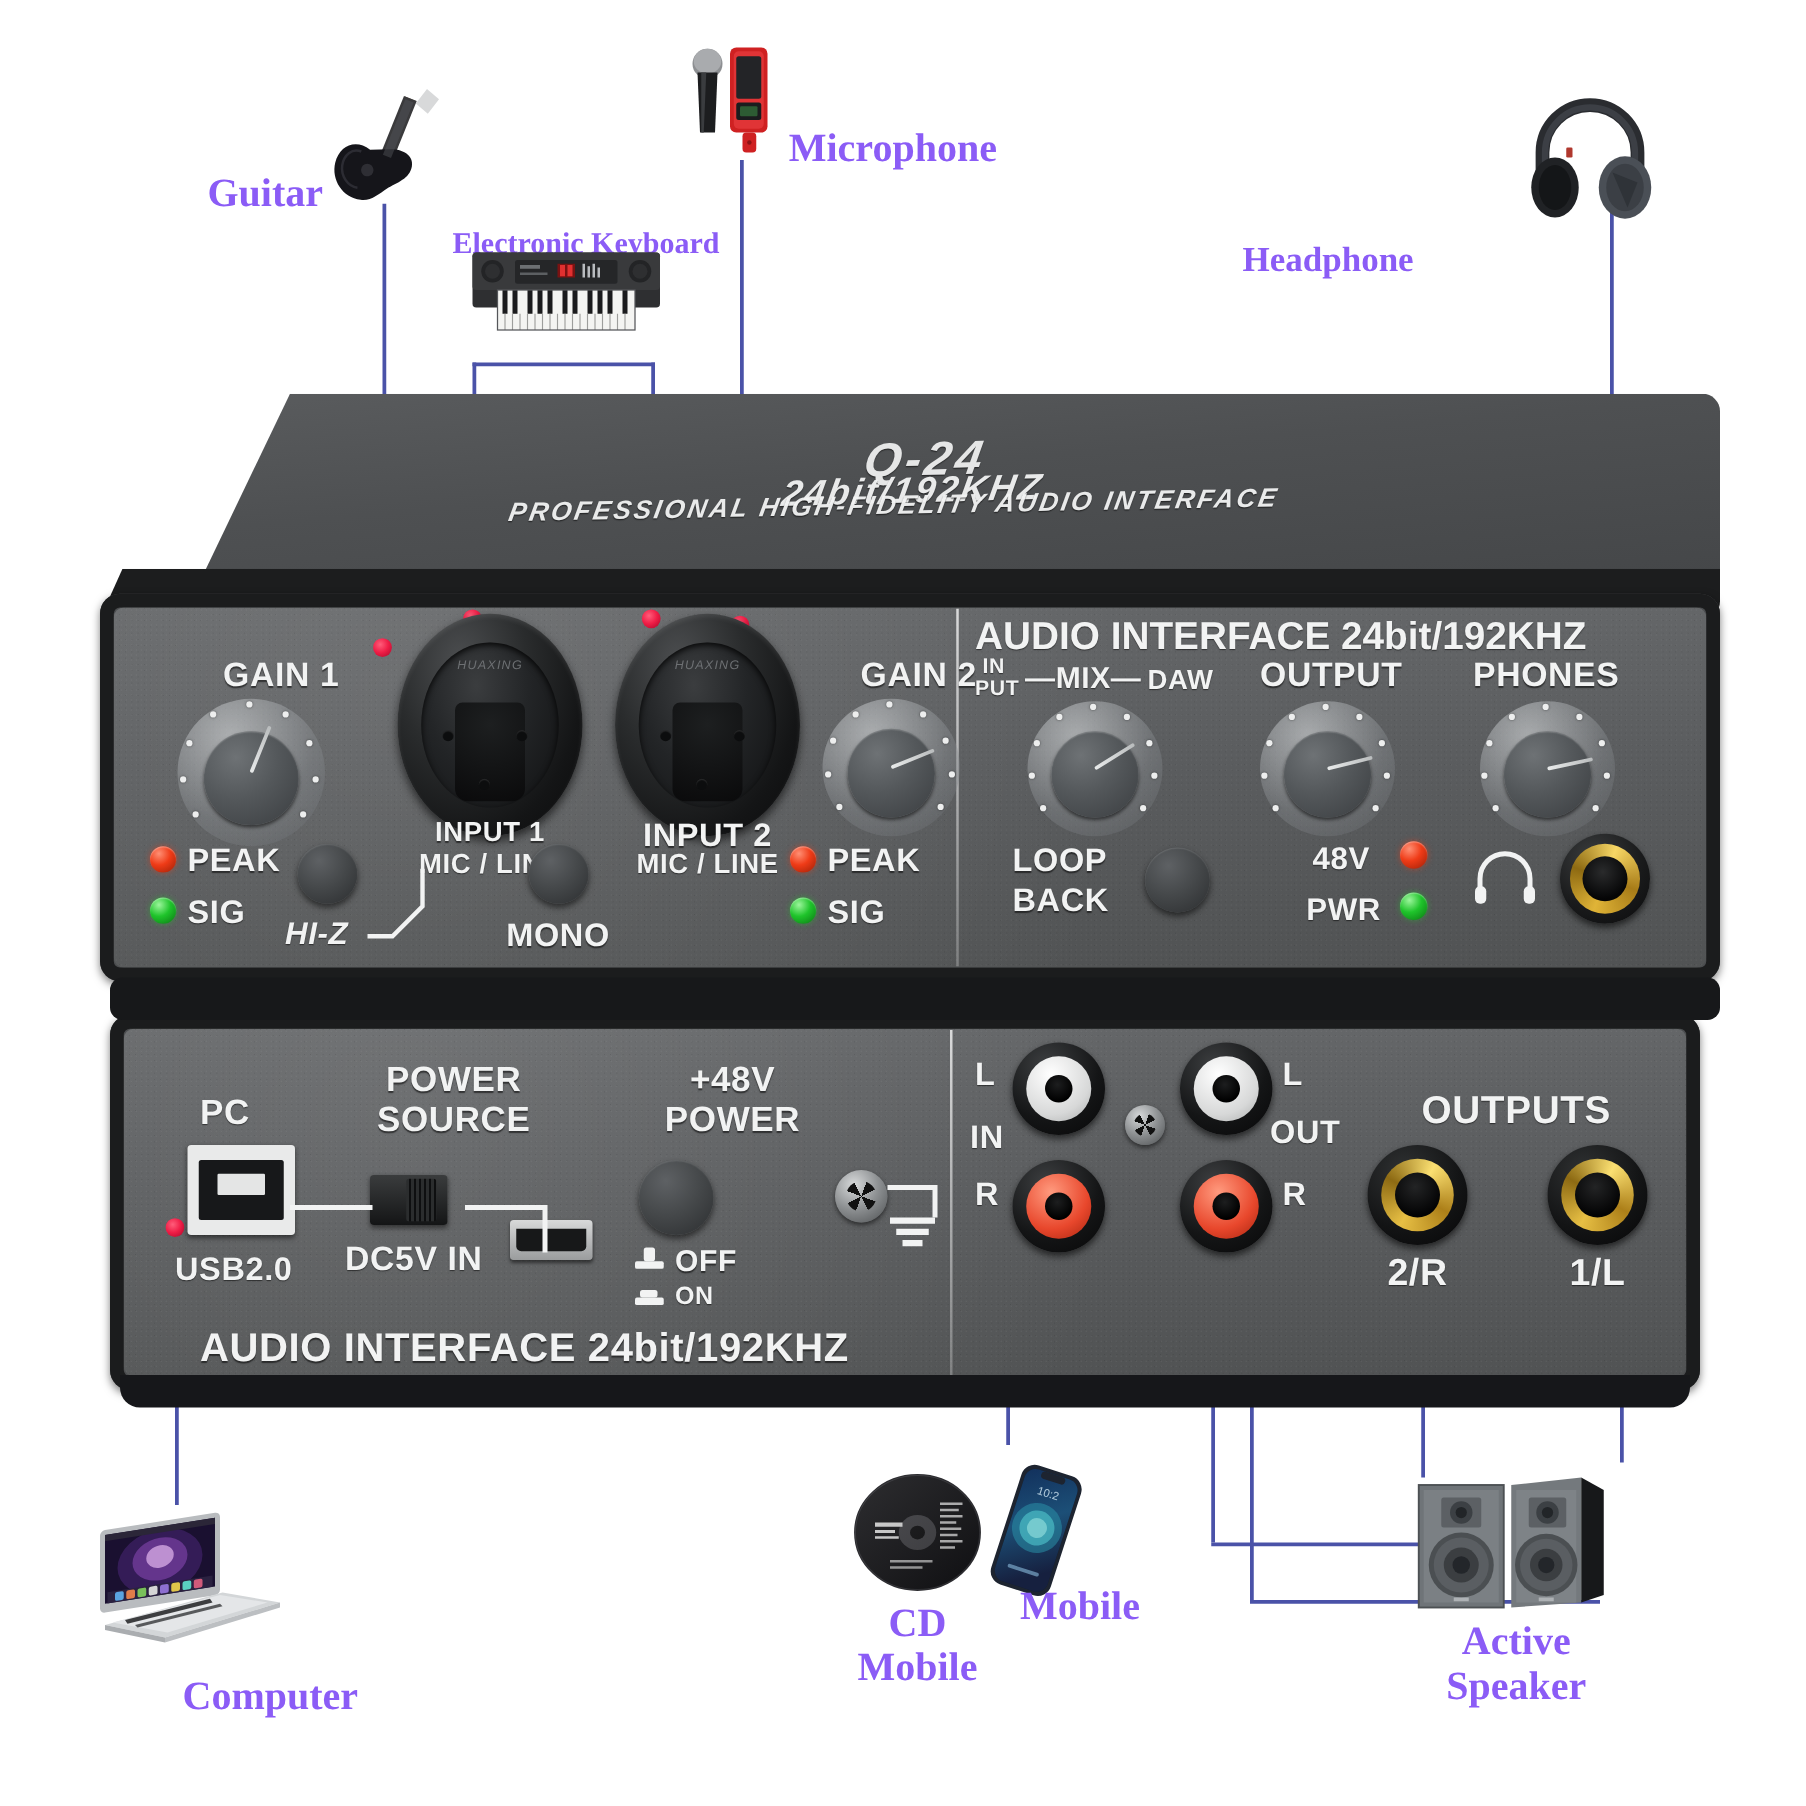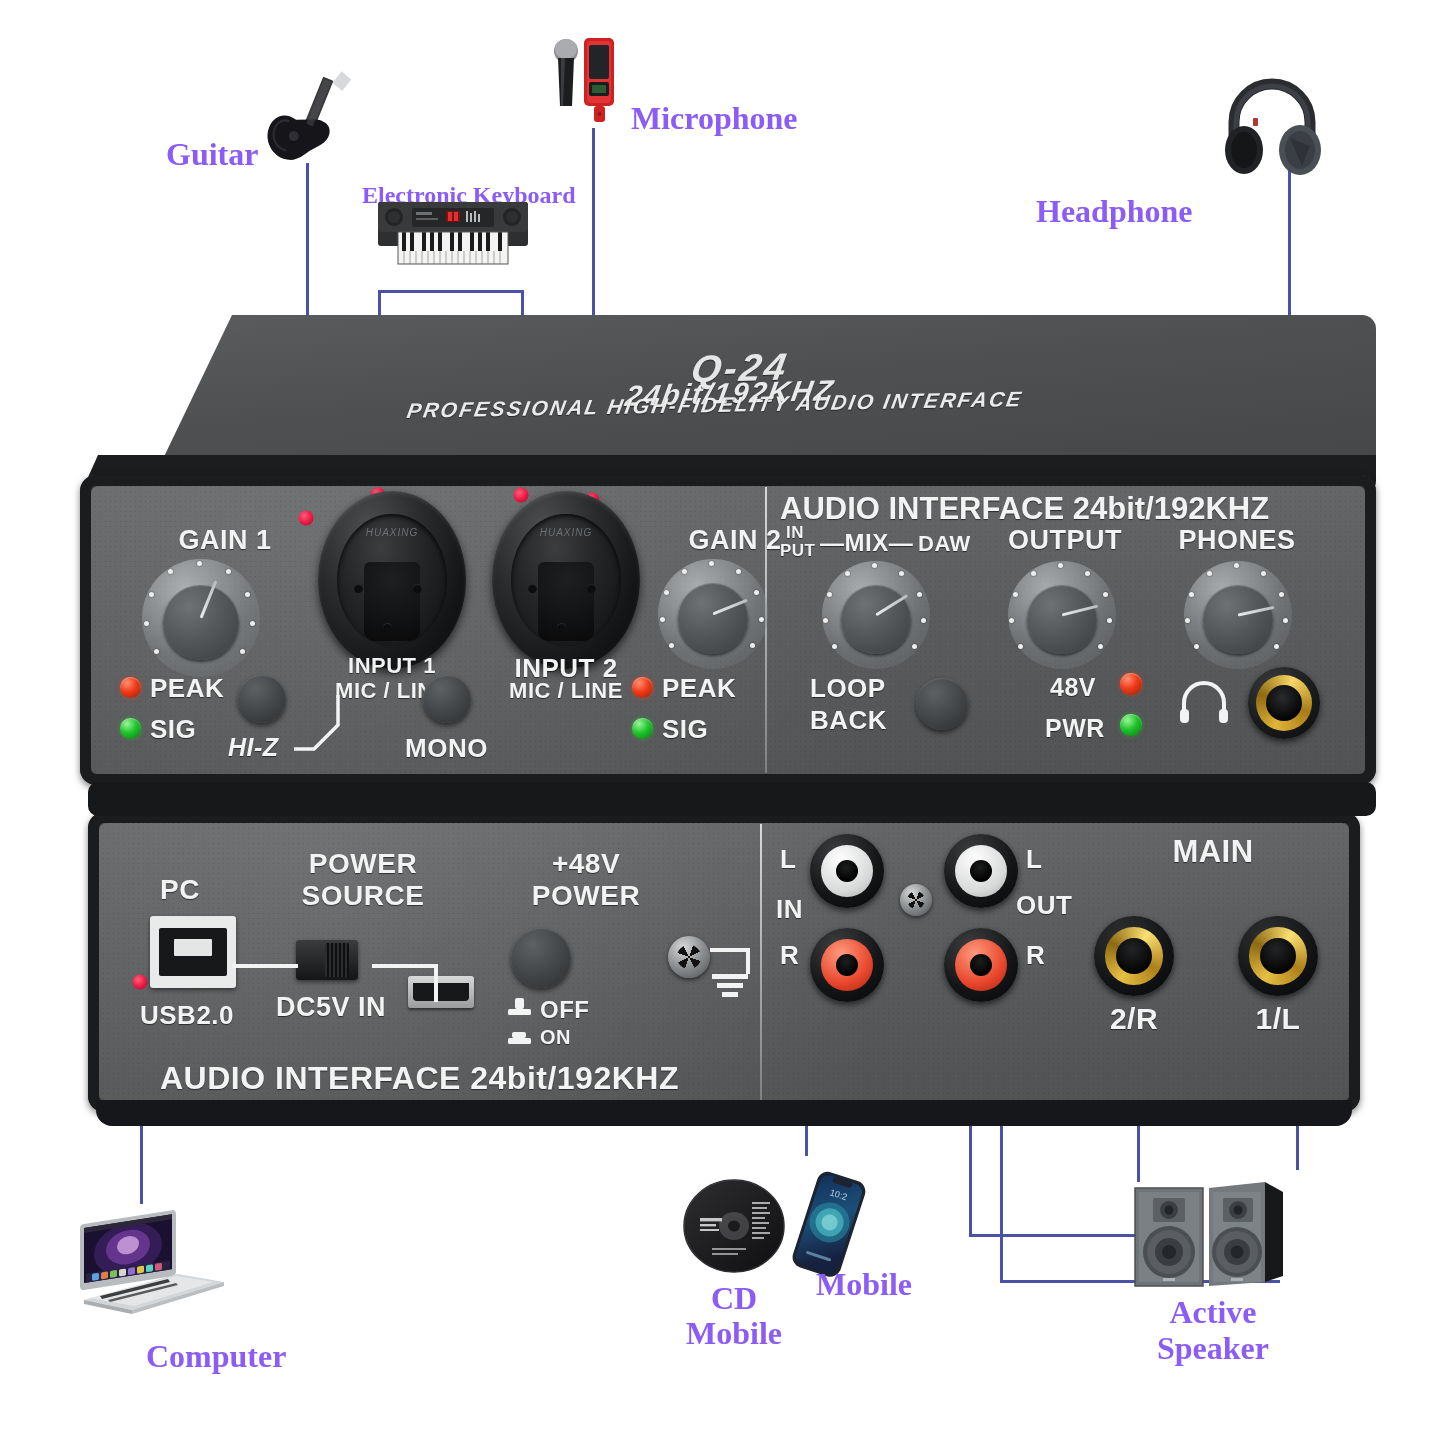--- a/index.html
+++ b/index.html
@@ -419,21 +419,21 @@
           <div class="pin"></div>
       </div>
       <div class="silk" style="left:938px;top:32px;font-size:26px;">L</div>
       <div class="silk" style="left:928px;top:78px;font-size:26px;">OUT</div>
       <div class="rca red" style="left:856px;top:116px;width:74px;height:74px;">
         <div class="col"></div>
           <div class="pin"></div>
       </div>
       <div class="silk" style="left:938px;top:128px;font-size:26px;">R</div>
 
-      <div class="silk c" style="left:1000px;top:22px;width:250px;font-size:31px;">MAIN</div>
+      <div class="silk c" style="left:1000px;top:58px;width:250px;font-size:31px;">OUTPUTS</div>
 
       <div class="trsout" style="left:1006px;top:104px;width:80px;height:80px;">
         <div class="gold"></div>
           <div class="hole"></div>
       </div>
       <div class="silk c" style="left:1000px;top:190px;width:92px;font-size:30px;">2/R</div>
 
       <div class="trsout" style="left:1150px;top:104px;width:80px;height:80px;">
         <div class="gold"></div>
           <div class="hole"></div>
@@ -551,21 +551,21 @@
   <svg class="art" style="left:1222px;top:78px;" width="100" height="102" viewBox="0 0 100 102">
     <path d="M12 62 L12 44 A38 38 0 0 1 88 44 L88 62" fill="none" stroke="#2a2c30" stroke-width="11" stroke-linecap="round"></path>
     <path d="M14 58 L14 44 A36 36 0 0 1 86 44 L86 58" fill="none" stroke="#3c3f45" stroke-width="5" stroke-linecap="round"></path>
     <ellipse cx="22" cy="72" rx="19" ry="24" fill="#202225"></ellipse>
     <ellipse cx="22" cy="72" rx="13" ry="18" fill="#141618"></ellipse>
     <ellipse cx="78" cy="72" rx="21" ry="25" fill="#4a4f56"></ellipse>
     <ellipse cx="78" cy="72" rx="15" ry="19" fill="#3b3f45"></ellipse>
     <path d="M68 60 L88 68 L80 88 Z" fill="#2f3338"></path>
     <rect x="31" y="40" width="5" height="8" rx="1" fill="#b0382e"></rect>
   </svg>
-  <div class="lbl" style="left:1036px;top:193px;font-size:32px;">Headphone</div>
+  <div class="lbl" style="left:994px;top:193px;font-size:28px;">Headphone</div>
 
   <svg class="art" style="left:72px;top:1208px;" width="160" height="106" viewBox="0 0 160 106">
     <g transform="skewY(-9)">
       <rect x="8" y="18" width="96" height="66" rx="4" fill="#b9bcbf"></rect>
       <rect x="12" y="22" width="88" height="55" fill="#1a1030"></rect>
       <ellipse cx="56" cy="50" rx="34" ry="26" fill="#3a1f5e" opacity=".85"></ellipse>
       <ellipse cx="56" cy="48" rx="22" ry="17" fill="#6d3a95" opacity=".85"></ellipse>
       <ellipse cx="56" cy="46" rx="11" ry="9" fill="#c69ad8" opacity=".9"></ellipse>
       <rect x="12" y="22" width="88" height="5" fill="#2b2638"></rect>
       <rect x="14" y="68" width="84" height="9" fill="#2a2140"></rect>

